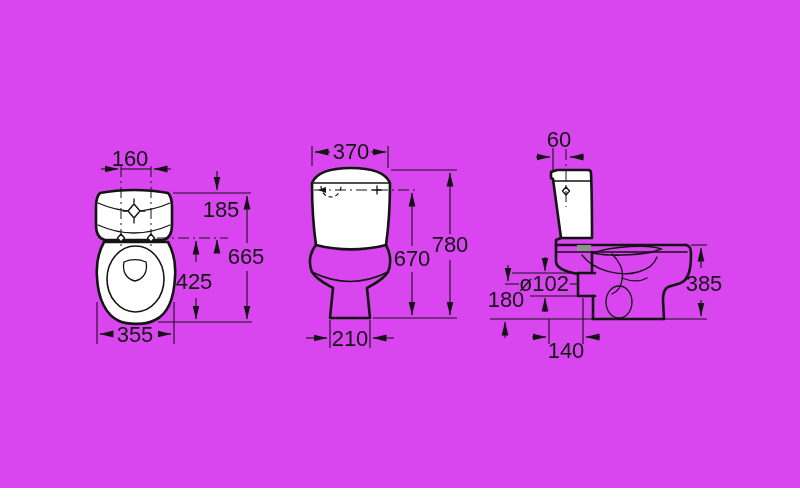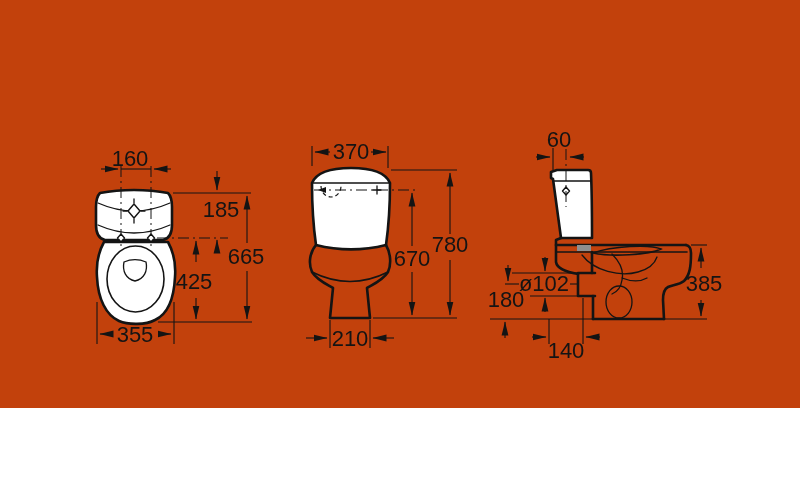--- a/index.html
+++ b/index.html
@@ -1,16 +1,16 @@
 <!DOCTYPE html>
 <html style="--ink: #141414;"><head>
 <meta charset="utf-8">
 <style>
   html,body{margin:0;padding:0;background:#fff;}
-  .stage{width:800px;height:408px;background:#c2410c;position:relative;overflow:hidden;}
+  .stage{width:800px;height:488px;background:#d946ef;position:relative;overflow:hidden;}
   svg text{
     font-family:"Liberation Sans","DejaVu Sans",sans-serif;
     font-size:22px;
     fill:var(--ink,#111);
   }
   .outline{fill:none;stroke:var(--ink,#111);stroke-width:2.6;stroke-linecap:round;stroke-linejoin:round;}
   .outline-fill{fill:#fff;stroke:var(--ink,#111);stroke-width:2.6;stroke-linejoin:round;}
   .med{fill:none;stroke:var(--ink,#111);stroke-width:1.6;stroke-linecap:round;}
   .med-fill{fill:#fff;stroke:var(--ink,#111);stroke-width:1.4;stroke-linejoin:round;}
   .thin{fill:none;stroke:var(--ink,#111);stroke-width:1.3;stroke-linecap:round;}

